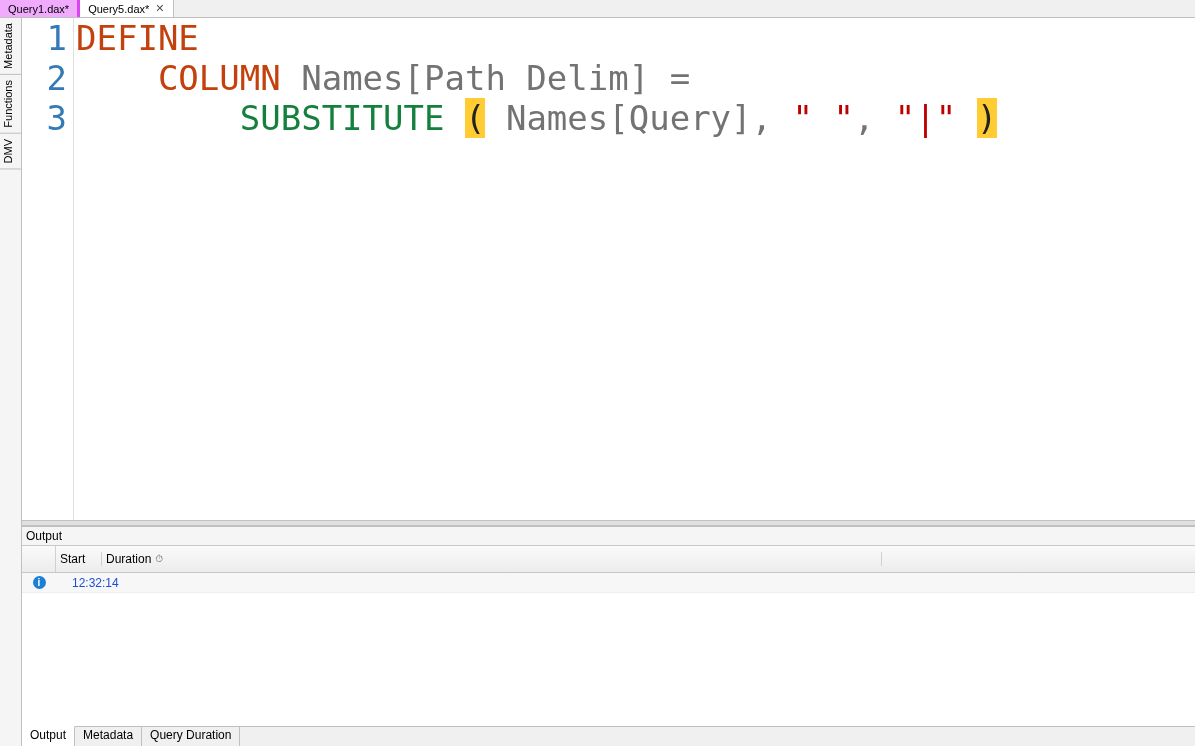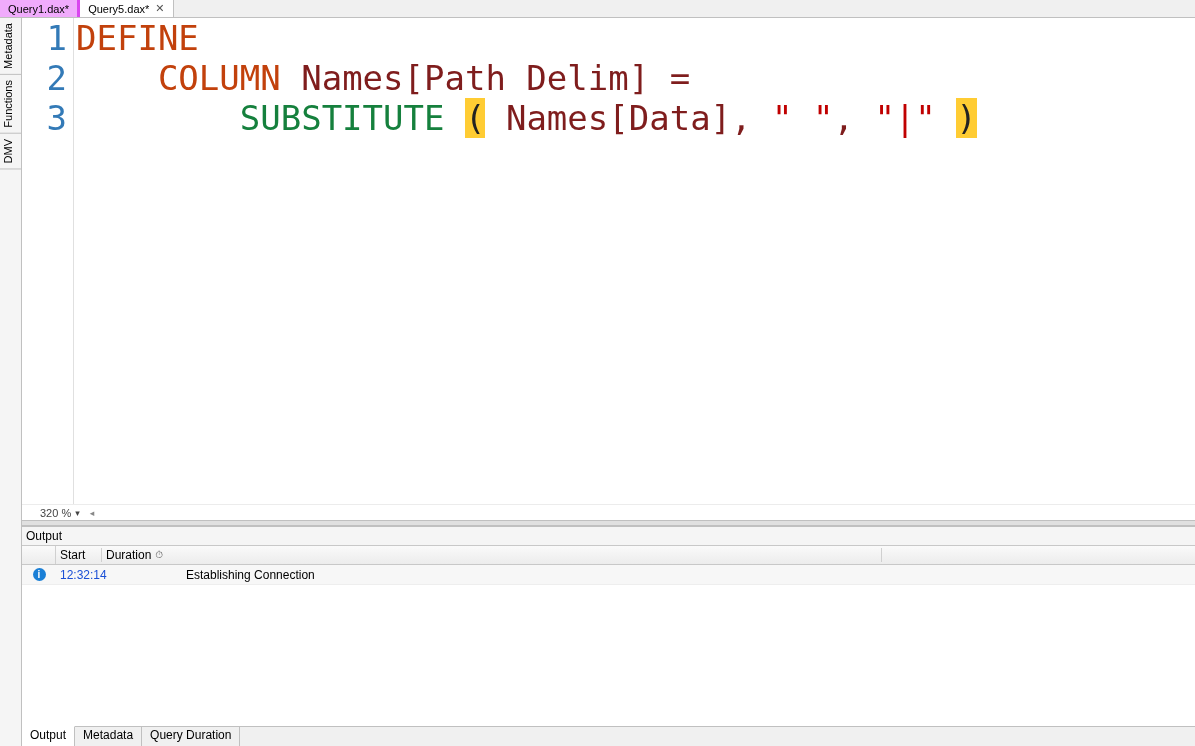--- a/index.html
+++ b/index.html
@@ -85,21 +85,21 @@
       flex: 1;
       font-family: Consolas, "Lucida Console", monospace;
       font-size: 34px;
       line-height: 40px;
       white-space: pre;
       padding-left: 2px;
     }
     .kw { color: #c2410c; }
     .fn { color: #15803d; }
     .str { color: #c00000; }
-    .plain { color: #7f1d1d; }
+    .plain { color: #737373; }
     .hl { background: #ffcc33; color: #222; }
     .editor-status {
       height: 16px;
       font-size: 11px;
       color: #444;
       padding-left: 18px;
       display: flex;
       align-items: center;
       gap: 4px;
       border-top: 1px solid #ececec;
@@ -121,38 +121,38 @@
       font-size: 12px;
       padding: 2px 4px;
       background: #f5f5f5;
     }
     .output-header {
       display: flex;
       font-size: 12px;
       border-top: 1px solid #c8c8c8;
       border-bottom: 1px solid #c8c8c8;
       background: linear-gradient(#fafafa,#ececec);
-      height: 20px;
+      height: 28px;
       align-items: center;
     }
     .col-icon { width: 34px; border-right: 1px solid #d0d0d0; height:100%; }
     .col-start { width: 46px; padding-left: 4px; border-right: 1px solid #d0d0d0; }
     .col-duration { width: 780px; padding-left: 4px; border-right: 1px solid #d0d0d0; display:flex; align-items:center; gap:4px;}
     .col-text { flex: 1; padding-left: 4px; }
     .rows { flex: 1; overflow: auto; }
     .output-row {
       display: flex;
       font-size: 12px;
       height: 20px;
       align-items: center;
       border-bottom: 1px solid #eee;
       background: #f7f7f7;
     }
     .output-row .cell-icon { width: 34px; display:flex; justify-content:center; align-items:center; }
-    .output-row .cell-start { width: 46px; padding-left: 4px; color: #1a4fd6; }
+    .output-row .cell-start { width: 46px; padding-left: 4px; color: #1a4fd6; margin-left: 12px; }
     .output-row .cell-duration { width: 80px; padding-left: 4px; }
     .output-row .cell-text { flex: 1; padding-left: 4px; }
     .info-icon {
       width: 13px; height: 13px; border-radius: 50%; background:#1a7fd6; color:#fff; font-size:10px; font-weight:bold; display:flex; align-items:center; justify-content:center;
     }
     .bottom-tabs {
       display: flex;
       height: 20px;
       border-top: 1px solid #c0c0c0;
       background: #f0f0f0;
@@ -191,49 +191,43 @@
   <div class="editor-col">
 
     <div class="editor-area">
       <div class="gutter">
         <div>1</div>
         <div>2</div>
         <div>3</div>
       </div>
       <div class="code"><span class="kw">DEFINE</span>
     <span class="kw">COLUMN</span><span class="plain"> Names[Path Delim] =</span>
-<span class="plain">        </span><span class="fn">SUBSTITUTE</span><span> </span><span class="hl">(</span><span class="plain"> Names[Data], </span><span class="str">" "</span><span class="plain">, </span><span class="str">"|"</span><span> </span><span class="hl">)</span></div>
+<span class="plain">        </span><span class="fn">SUBSTITUTE</span><span> </span><span class="hl">(</span><span class="plain"> Names[Query], </span><span class="str">" "</span><span class="plain">, </span><span class="str">"|"</span><span> </span><span class="hl">)</span></div>
     </div>
 
-    <div class="editor-status">
-      <span>320 %</span>
-      <span class="dd-arrow">▾</span>
-      <span style="margin-left:6px;font-size:9px;color:#888;">◂</span>
-    </div>
 
     <div class="splitter"></div>
 
     <div class="output-panel">
       <div class="panel-title">Output</div>
       <div class="output-header">
         <div class="col-icon"></div>
         <div class="col-start">Start</div>
         <div class="col-duration">
            <span>Duration</span>
            <span class="sort-icon">⏱</span>
         </div>
       </div>
       <div class="rows">
         <div class="output-row">
           <div class="cell-icon">
             <div class="info-icon">i</div>
           </div>
           <div class="cell-start">12:32:14</div>
           <div class="cell-duration"></div>
-          <div class="cell-text">Establishing Connection</div>
         </div>
       </div>
     </div>
 
     <div class="bottom-tabs">
       <div class="btab active">Output</div>
       <div class="btab">Metadata</div>
       <div class="btab">Query Duration</div>
     </div>
   </div>

